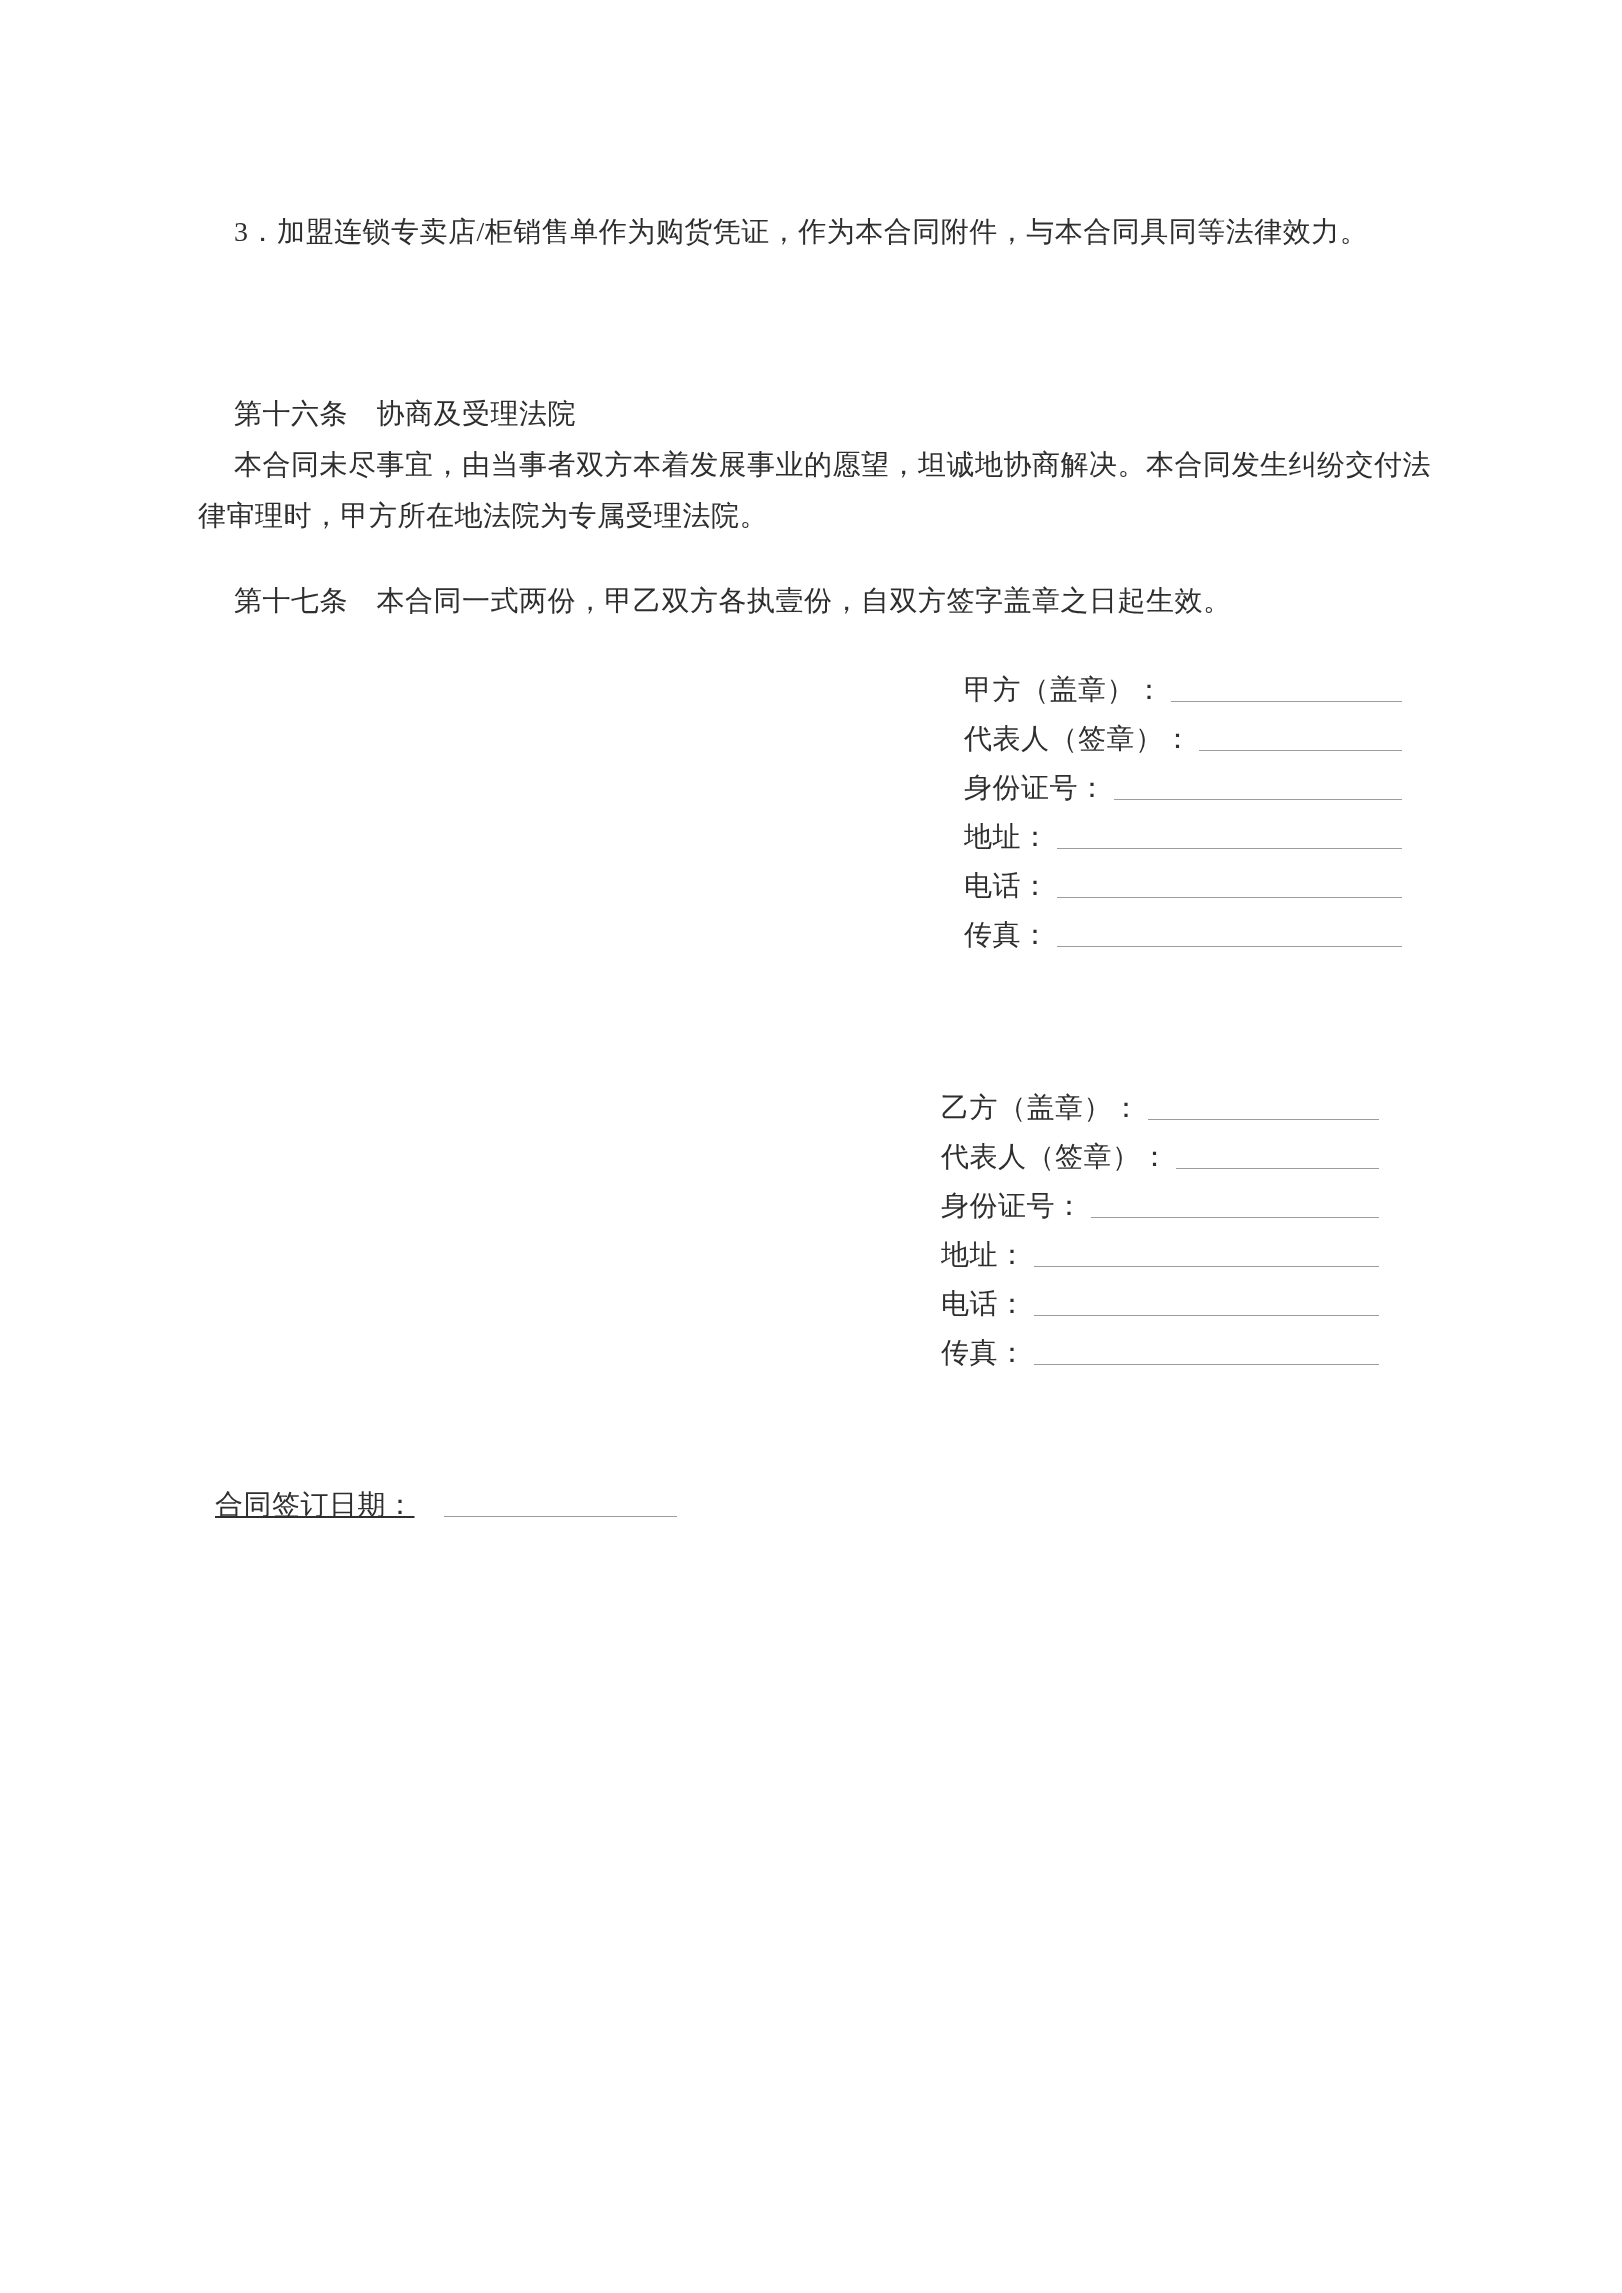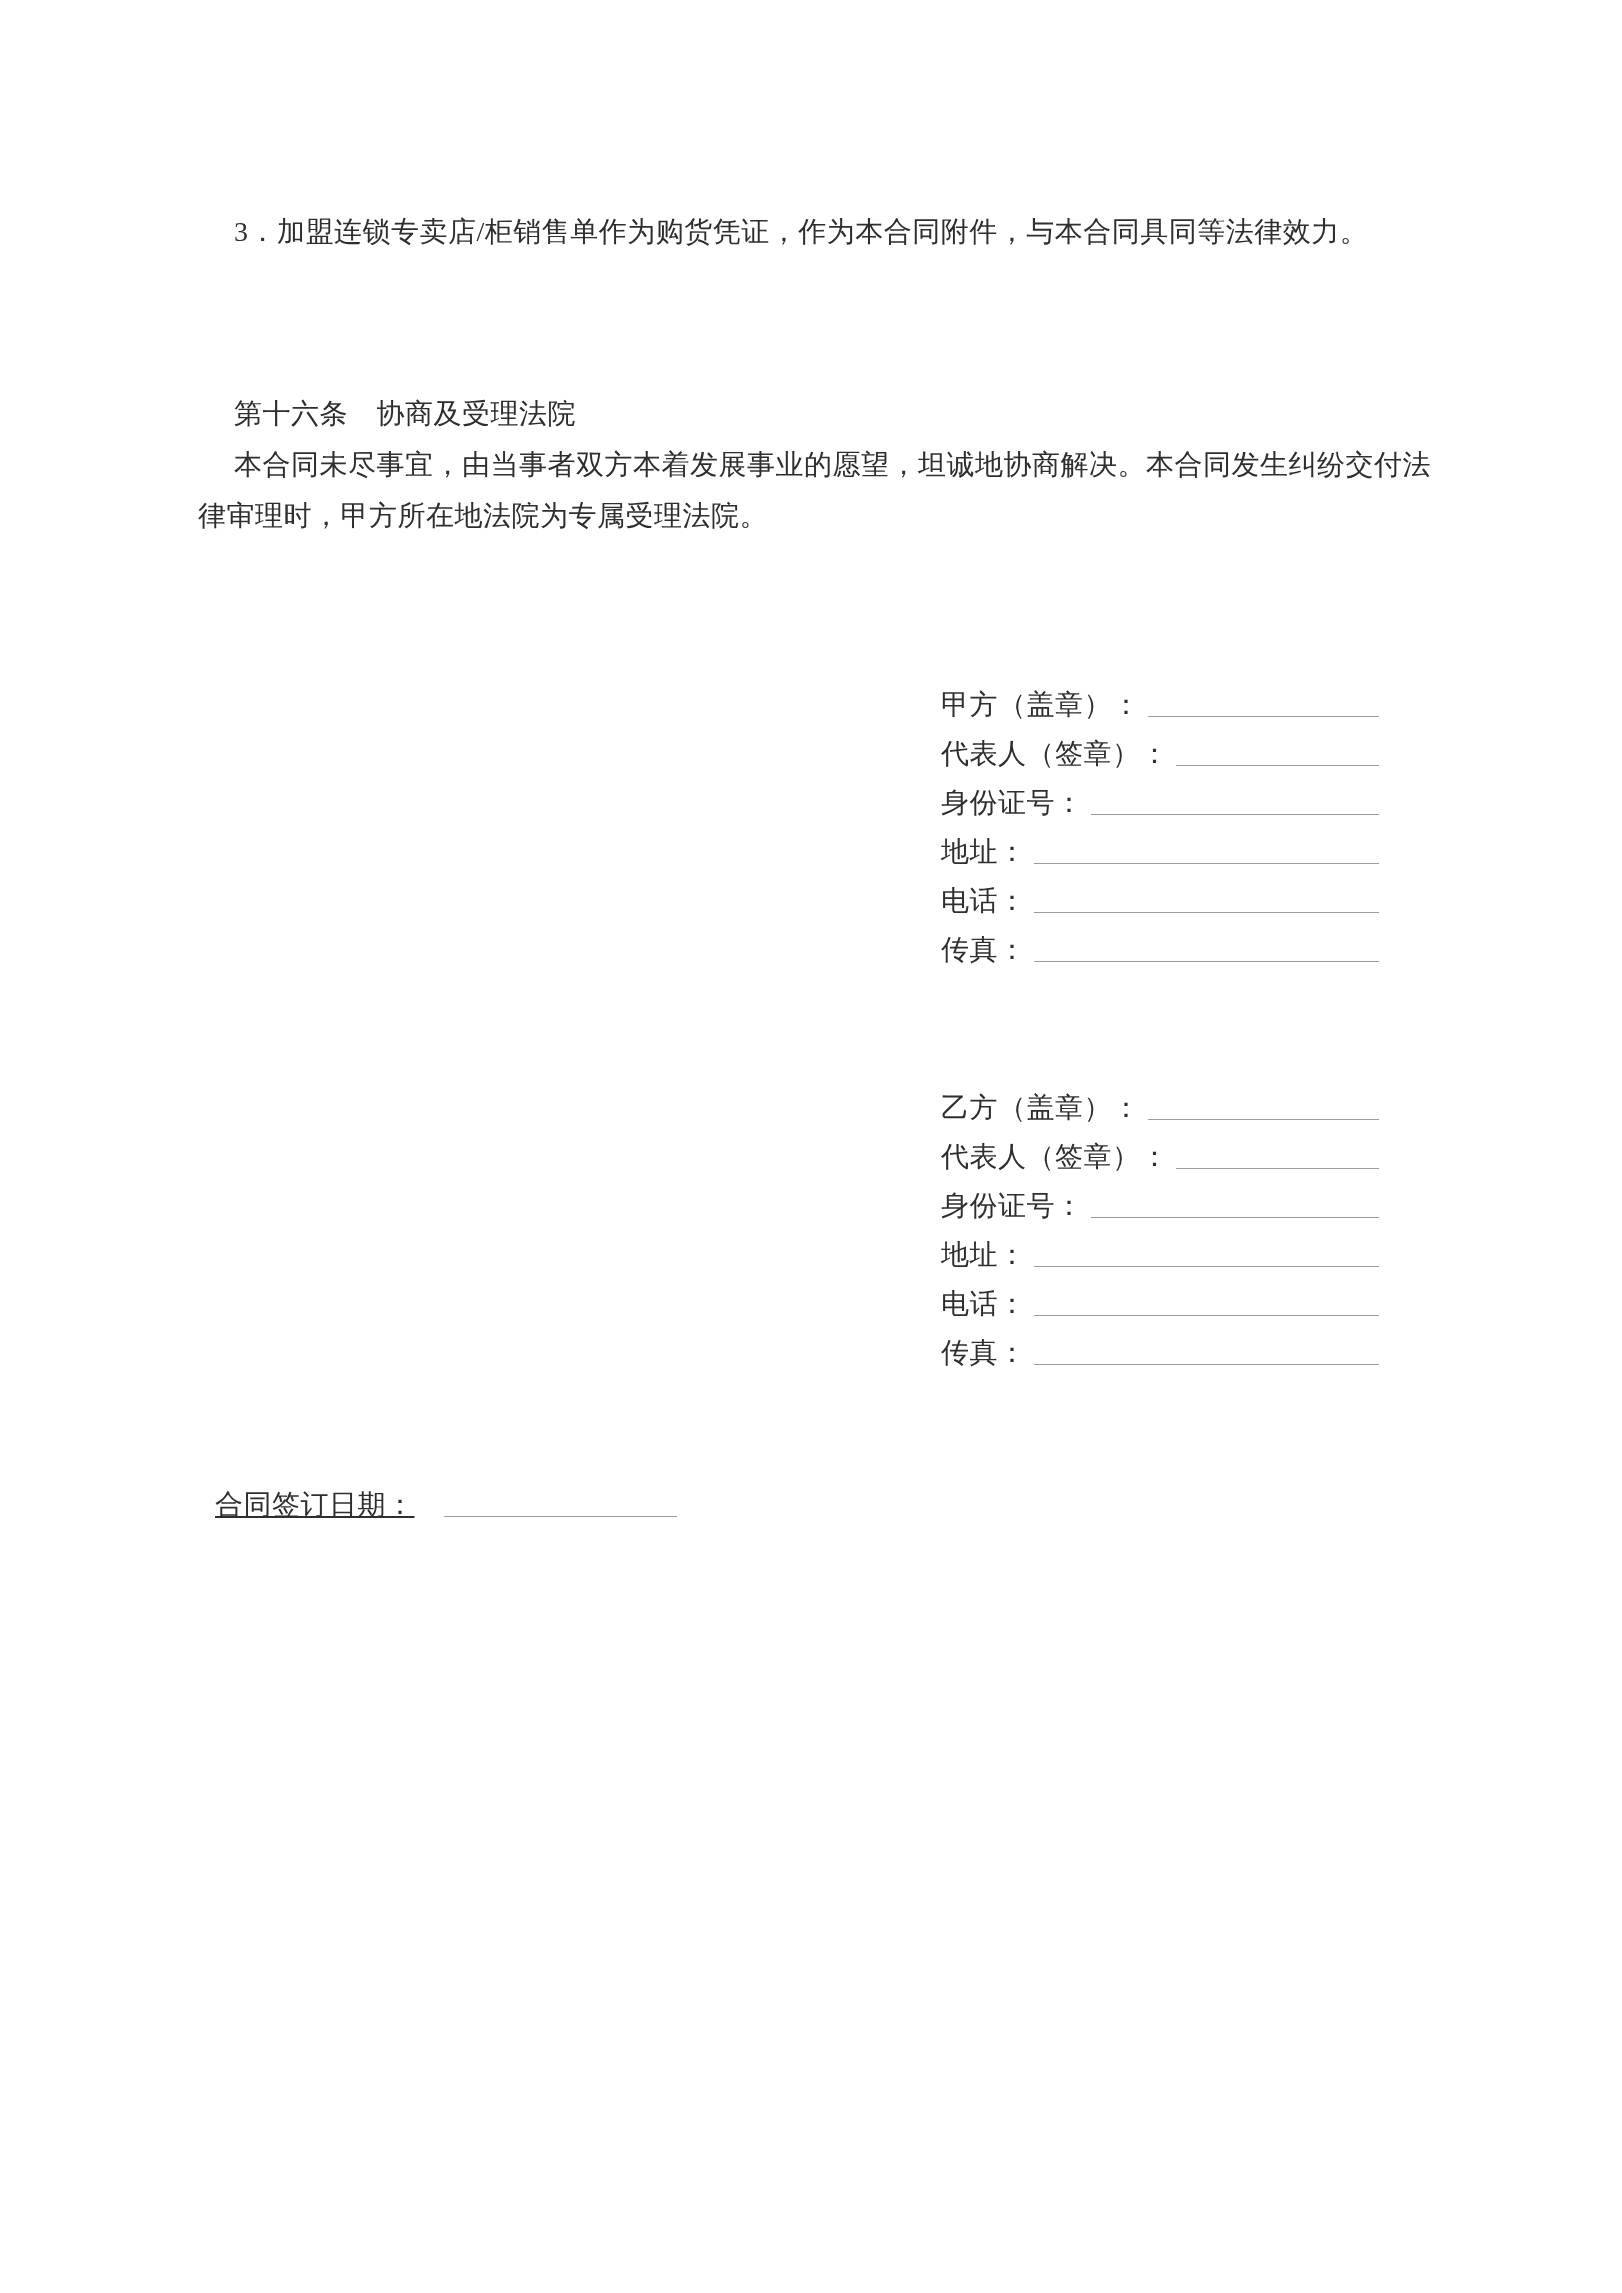--- a/index.html
+++ b/index.html
@@ -77,22 +77,23 @@
 
 <div class="page">
 
   <div class="body-text indent" style="top: 206px;">3．加盟连锁专卖店/柜销售单作为购货凭证，作为本合同附件，与本合同具同等法律效力。</div>
 
 
   <div class="body-text indent" style="top: 439px;">本合同未尽事宜，由当事者双方本着发展事业的愿望，坦诚地协商解决。本合同发生纠纷交付法律审理时，甲方所在地法院为专属受理法院。</div>
 
   <div class="body-text indent no-justify" style="top: 388px;">第十六条　协商及受理法院</div>
 
+  <div class="body-text indent no-justify" style="top: 575px;">第十七条　本合同一式两份，甲乙双方各执壹份，自双方签字盖章之日起生效。</div>
 
-  <div class="sig-block" style="top: 688px;">
+  <div class="sig-block" style="top: 673px; margin-left: 23px;">
     <div class="sig-row">
       <span class="sig-label">甲方（盖章）：</span>
       <span class="sig-fill"></span>
     </div>
     <div class="sig-row">
       <span class="sig-label">代表人（签章）：</span>
       <span class="sig-fill"></span>
     </div>
     <div class="sig-row">
       <span class="sig-label">身份证号：</span>

